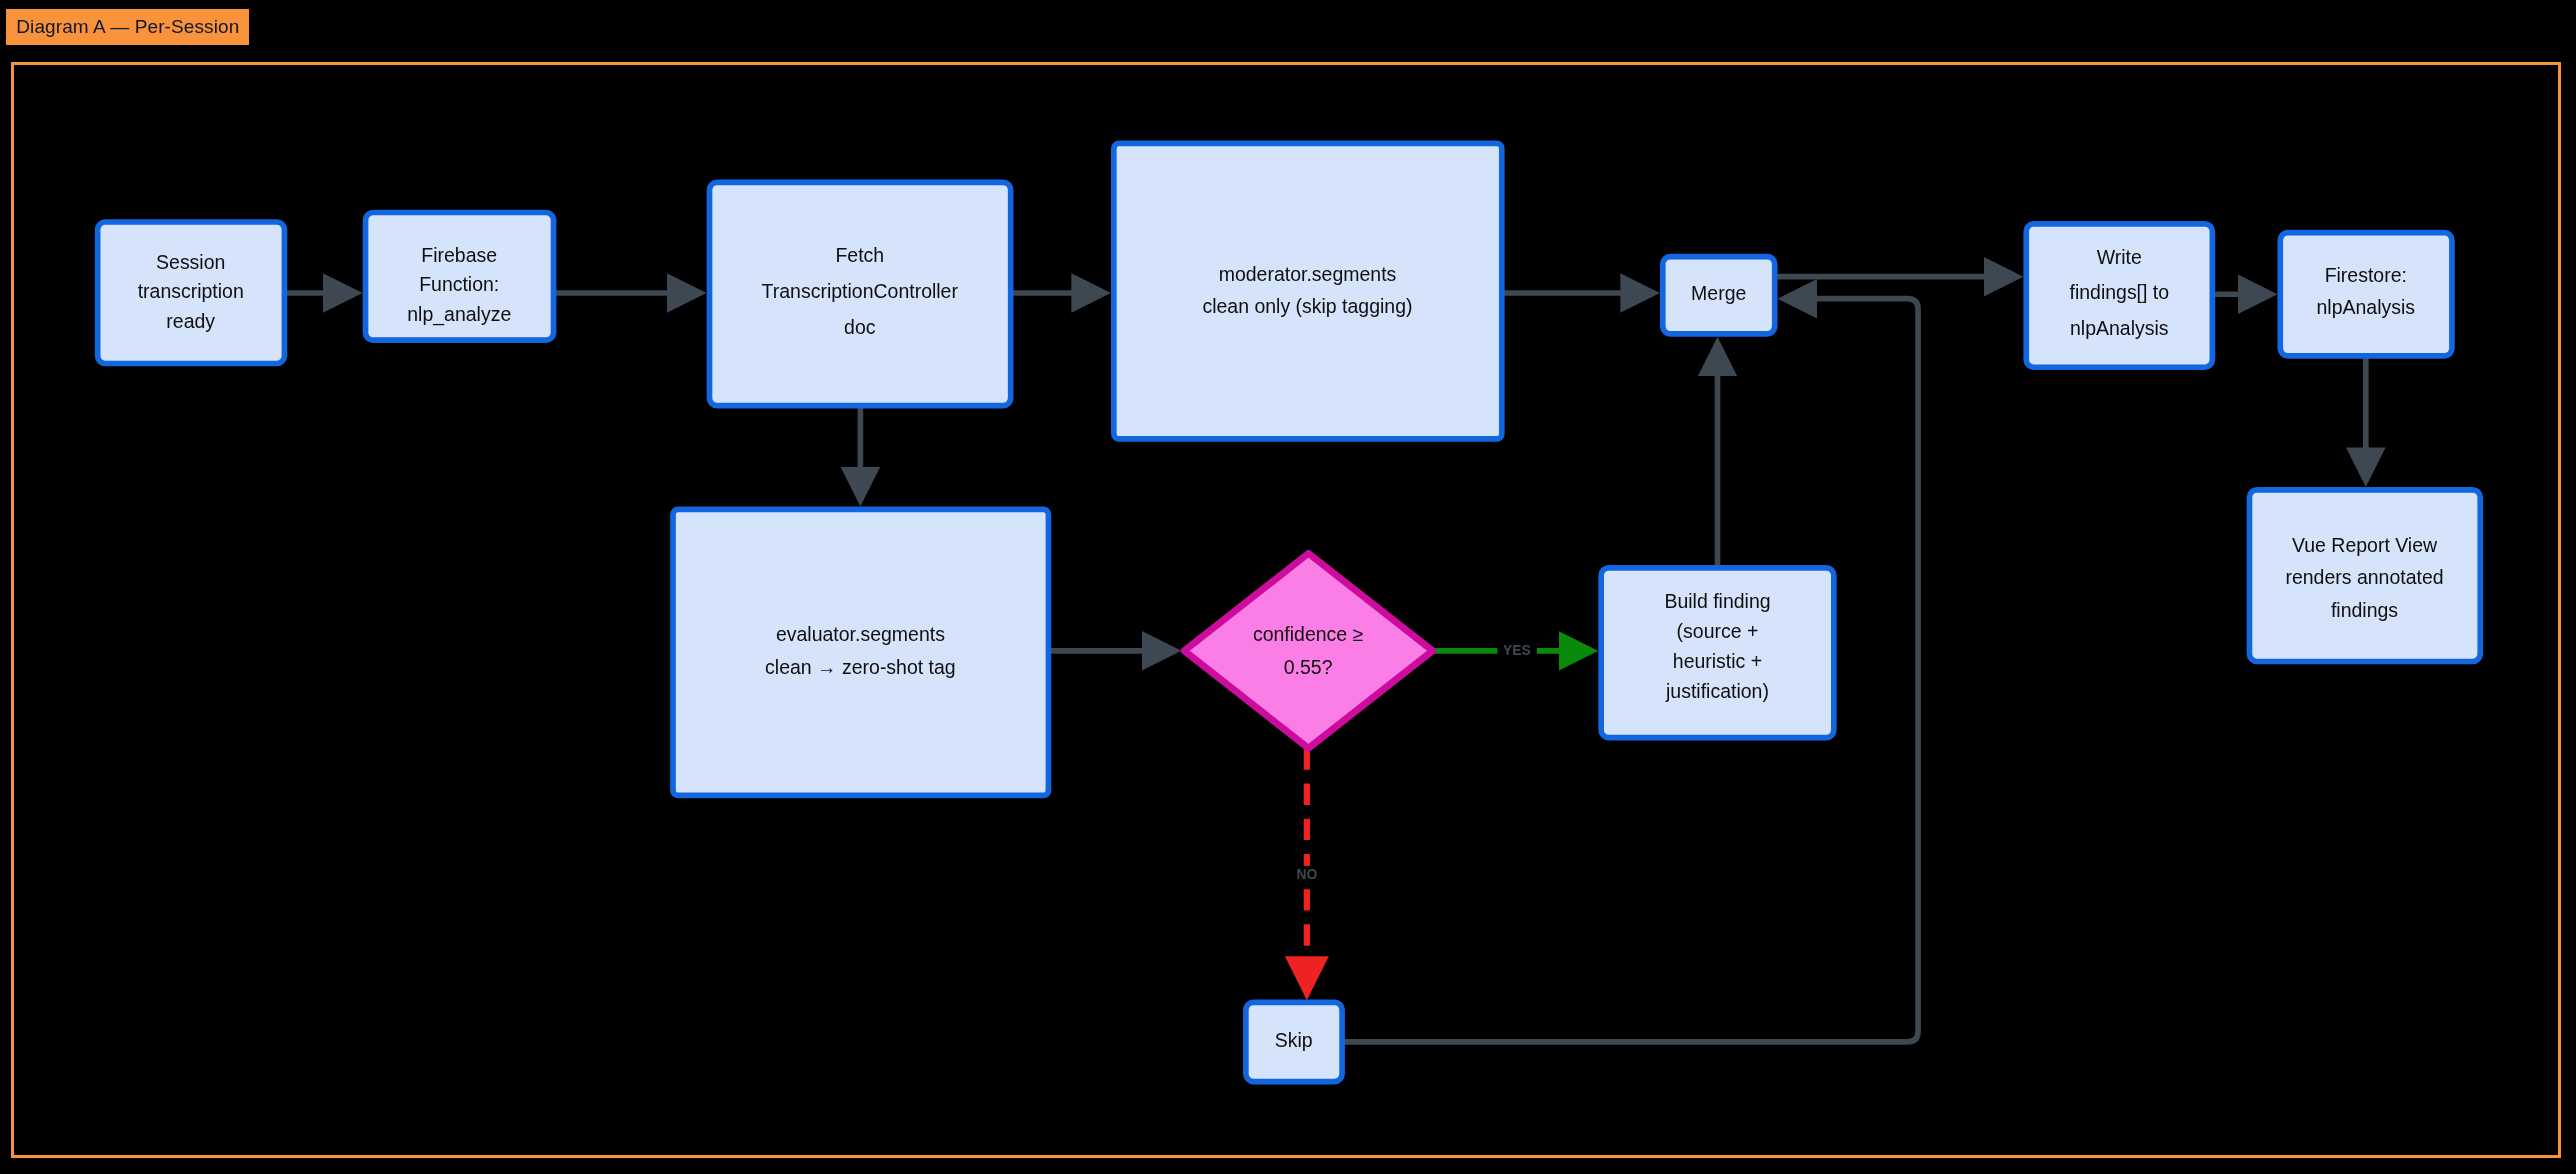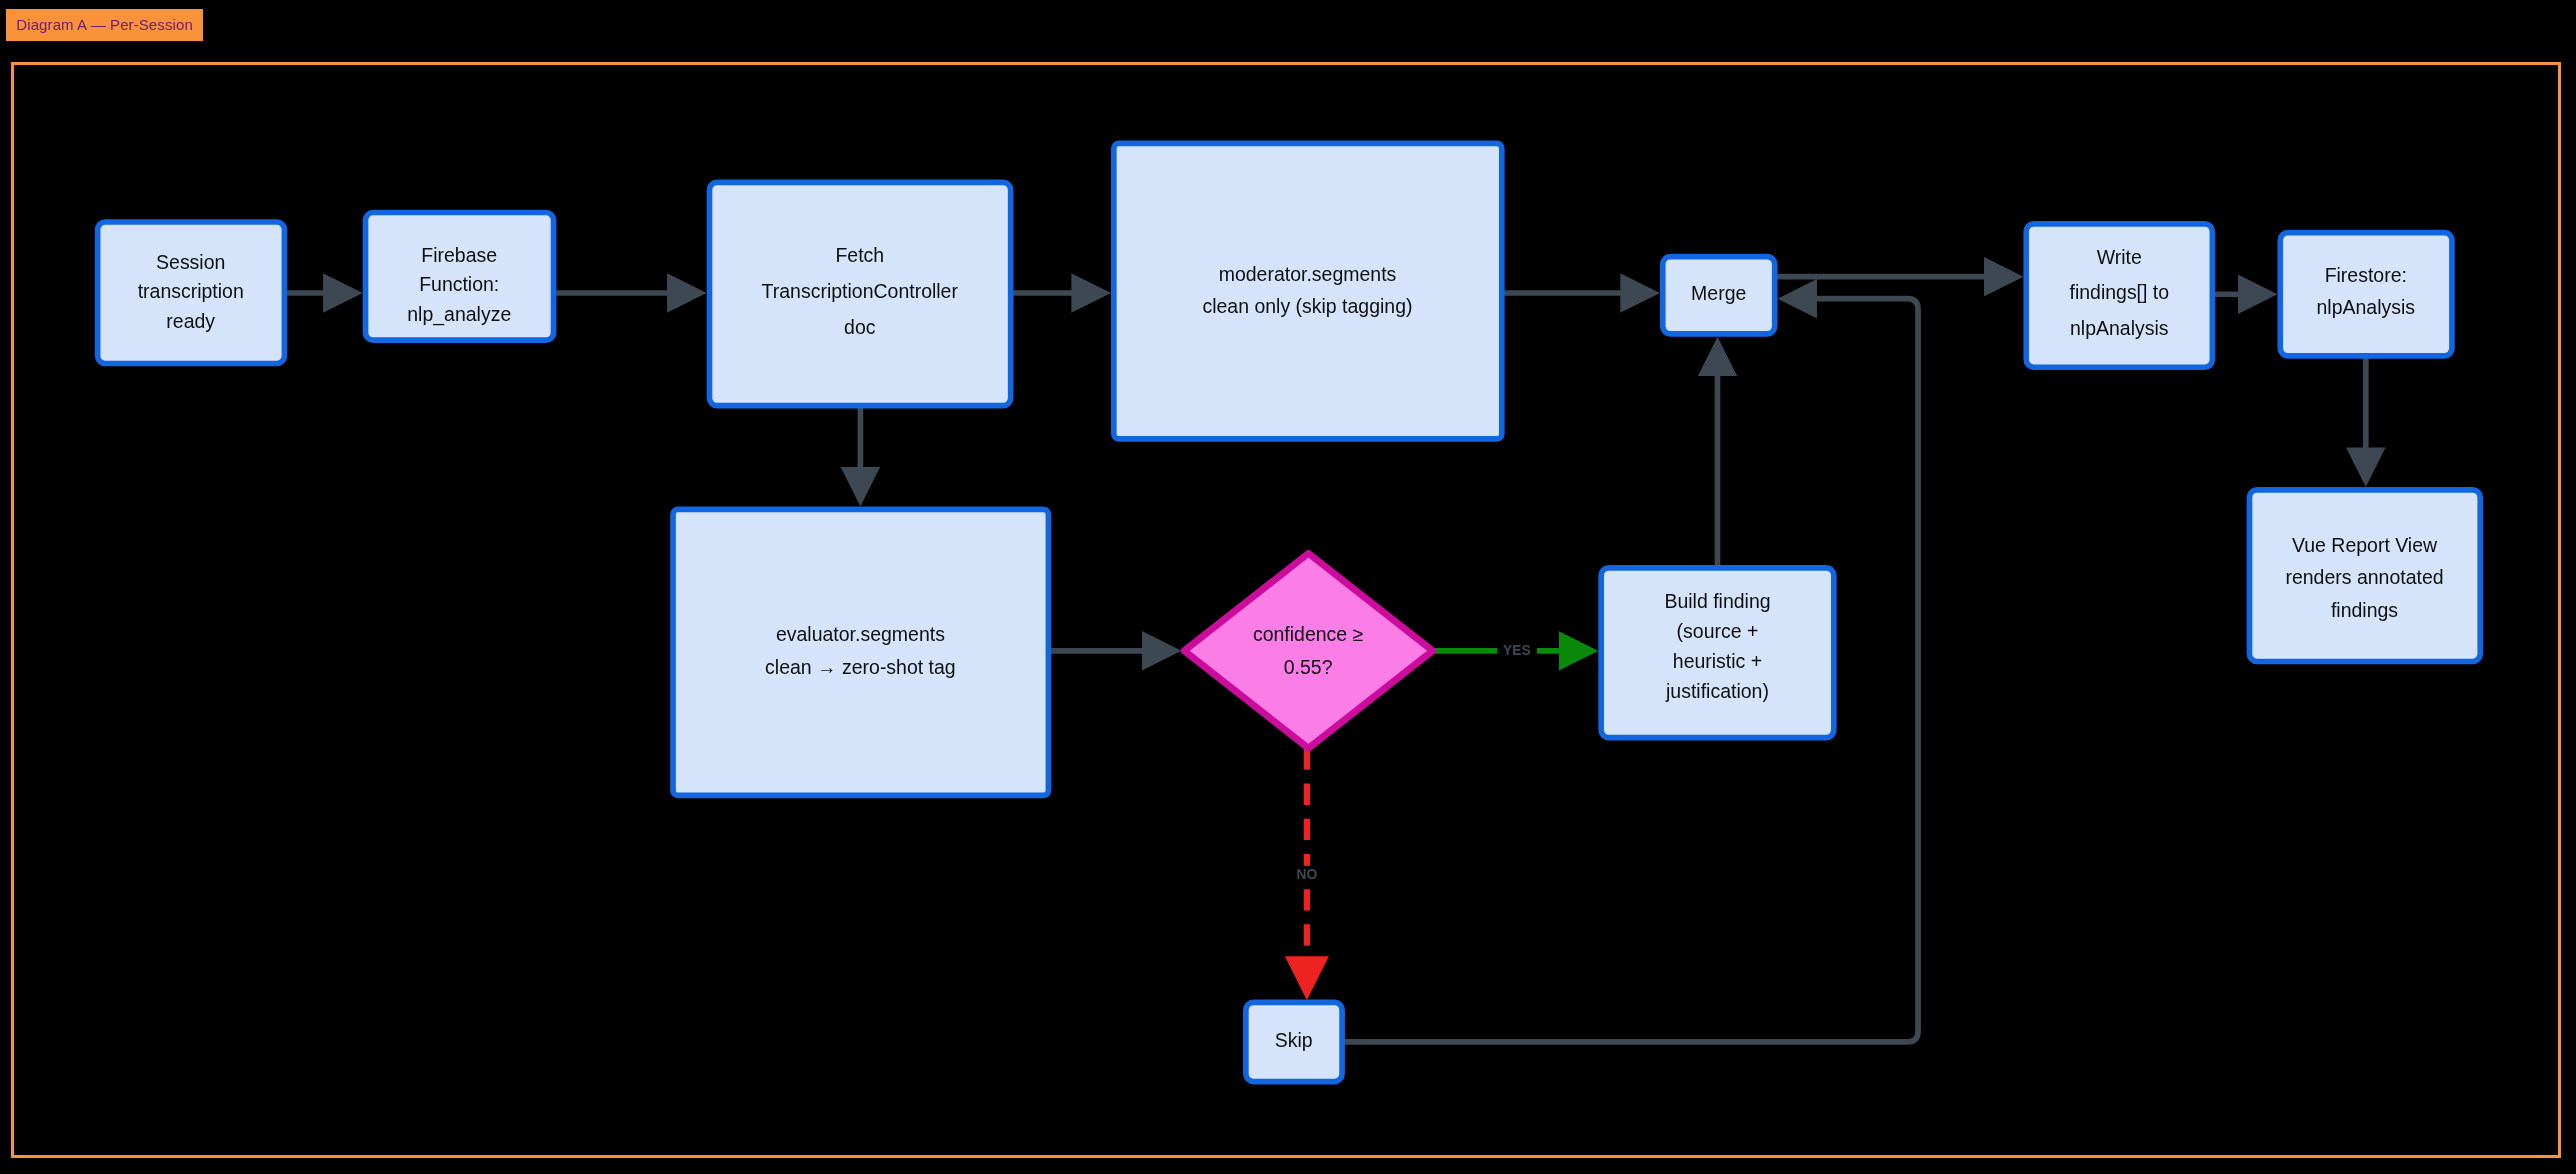--- a/index.html
+++ b/index.html
@@ -13,22 +13,22 @@
     height: 1174px;
     background: #000000;
     overflow: hidden;
     font-family: "Liberation Sans", sans-serif;
   }
   #title-badge {
     position: absolute;
     left: 6.3px;
     top: 8.8px;
     background: #f9933b;
-    color: #701a75;
-    font-size: 15px;
+    color: #0f172a;
+    font-size: 19px;
     line-height: 1;
     padding: 8.2px 10px 8.8px 10px;
     white-space: nowrap;
     font-family: "Liberation Sans", sans-serif;
     letter-spacing: 0.1px;
   }
   #diagram-frame {
     position: absolute;
     left: 11.3px;
     top: 62px;

